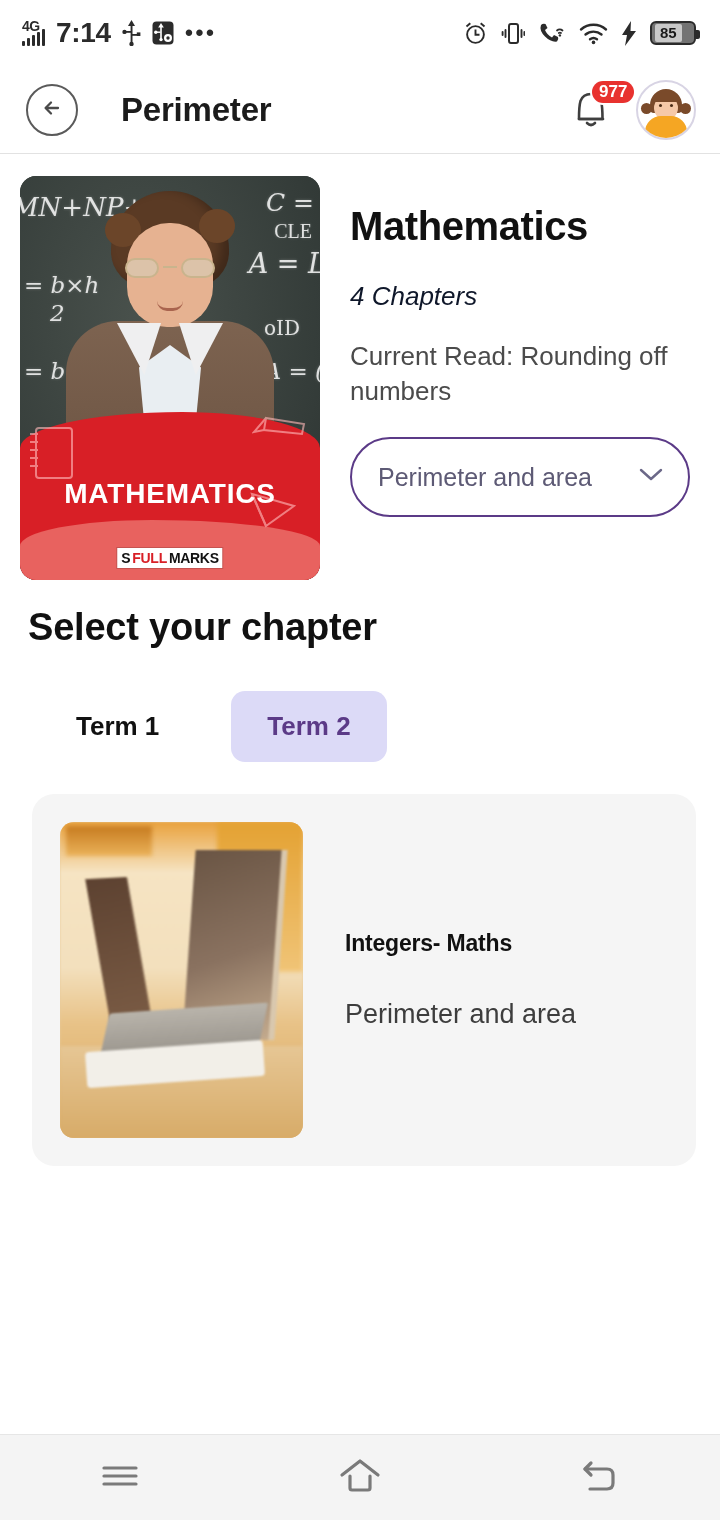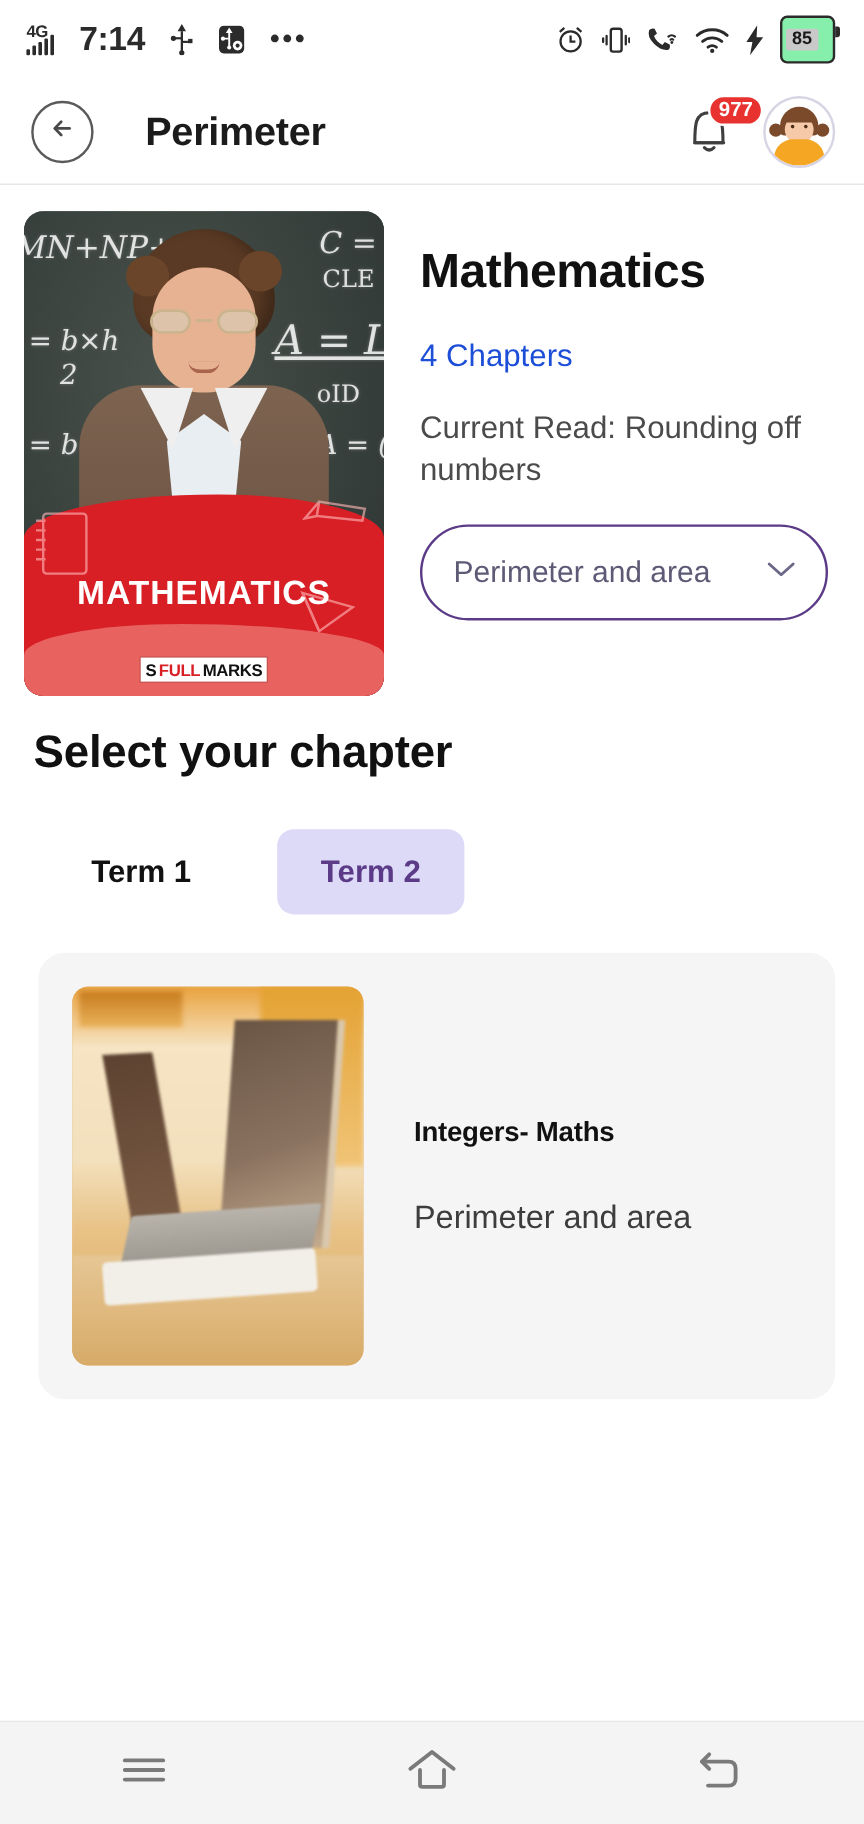--- a/index.html
+++ b/index.html
@@ -29,21 +29,21 @@
     align-items: center;
     justify-content: space-between;
     padding: 0 24px 0 22px;
     background: #ffffff;
     color: #2b2b2b;
   }
   .status-left, .status-right {
     display: flex;
     align-items: center;
   }
-  .status-left { gap: 21px; }
+  .status-left { gap: 11px; }
   .status-right { gap: 13px; }
 
   .sig-wrap { display: flex; align-items: flex-end; gap: 1px; position: relative; height: 26px; }
   .sig-4g {
     position: absolute; top: -1px; left: 0;
     font-size: 14px; font-weight: bold; letter-spacing: -0.5px; line-height: 1;
   }
   .sig-bars { display: flex; align-items: flex-end; gap: 2px; height: 16px; margin-top: 10px; }
   .sig-bars i { width: 3px; background: #2b2b2b; display: block; border-radius: 1px; }
   .sig-bars i:nth-child(1) { height: 5px; }
@@ -58,24 +58,24 @@
     letter-spacing: -0.3px;
     line-height: 1;
   }
   .st-ico { display: inline-flex; align-items: center; justify-content: center; }
   .dots-more { font-size: 24px; letter-spacing: 2px; line-height: 0.6; color: #2b2b2b; }
 
   .battery {
     display: inline-flex; align-items: center;
     border: 2px solid #2b2b2b;
     border-radius: 6px;
-    height: 40px; min-width: 46px;
+    height: 24px; min-width: 46px;
     padding: 0 3px;
     position: relative;
-    background: #86efac;
+    background: #737373;
   }
   .battery::after {
     content: ""; position: absolute; right: -6px; top: 7px;
     width: 4px; height: 9px; background: #2b2b2b; border-radius: 0 2px 2px 0;
   }
   .battery .fill {
     background: #c9c9c9; border-radius: 2px;
     font-size: 15px; font-weight: bold; color: #1a1a1a;
     padding: 1px 5px; line-height: 1.1;
   }
@@ -319,22 +319,23 @@
   }
   .subject-title {
     font-size: 40px;
     font-weight: bold;
     color: #111111;
     letter-spacing: -0.4px;
     line-height: 1.1;
   }
   .subject-chapters {
     font-size: 26px;
-    color: #1d4ed8;
+    color: #0f172a;
     margin-top: 33px;
+    font-style: italic;
   }
   .subject-current {
     font-size: 26px;
     color: #4b4b4b;
     margin-top: 27px;
     line-height: 1.35;
   }
   .chapter-select {
     margin-top: 28px;
     width: 340px;
@@ -638,22 +639,22 @@
 
     <div class="subject-row">
 
       <div class="subject-thumb">
         <div class="chalkboard"></div>
 
         <div class="chalk" style="left:-8px; top:16px; font-size:26px;">MN+NP+PN</div>
         <div class="chalk" style="left:4px; top:96px;">= b×h</div>
         <div class="chalk" style="left:30px; top:124px;">2</div>
         <div class="chalk" style="left:58px; top:168px; font-size:28px;">?</div>
-        <div class="chalk" style="right:-6px; top:88px; font-size:34px;text-decoration:underline;">A = L</div>
-        <div class="chalk" style="right:8px; top:44px; font-size:20px; font-style:normal;">CLE</div>
+        <div class="chalk" style="right:-6px; top:72px; font-size:27px;">A = L</div>
+        <div class="chalk" style="right:8px; top:44px; font-size:20px; font-style:normal;font-family:Liberation Serif, serif;">CLE</div>
         <div class="chalk" style="right:20px; top:140px; font-size:20px; font-style:normal;">oID</div>
         <div class="chalk" style="left:4px; top:182px;">= b×h</div>
         <div class="chalk" style="right:-4px; top:182px;">A = (</div>
         <div class="chalk" style="right:6px; top:12px; font-size:25px;">C =</div>
 
         <div class="teacher">
           <span class="t-jacket"></span>
           <span class="t-shirt"></span>
           <span class="t-collar-l"></span>
           <span class="t-collar-r"></span>

